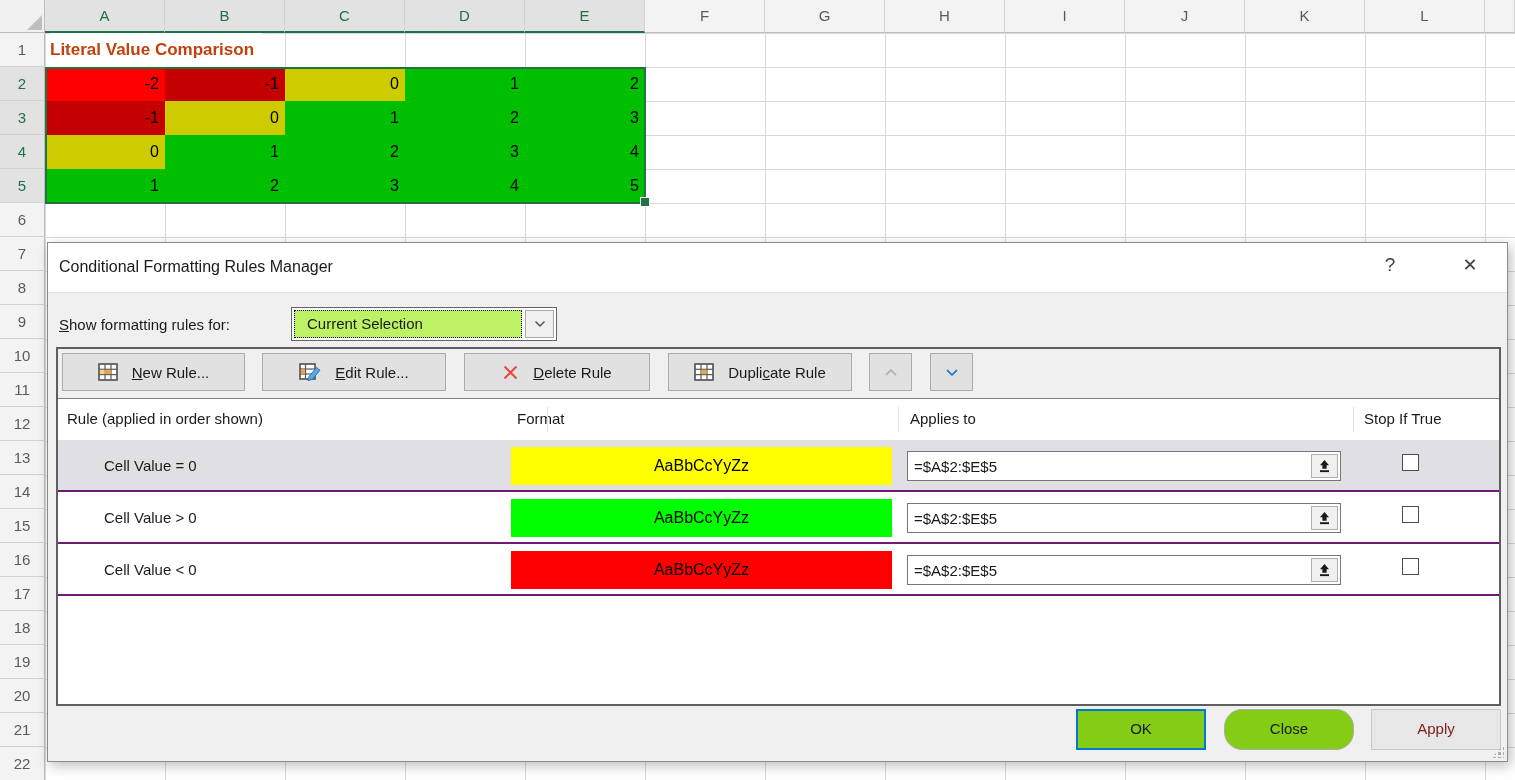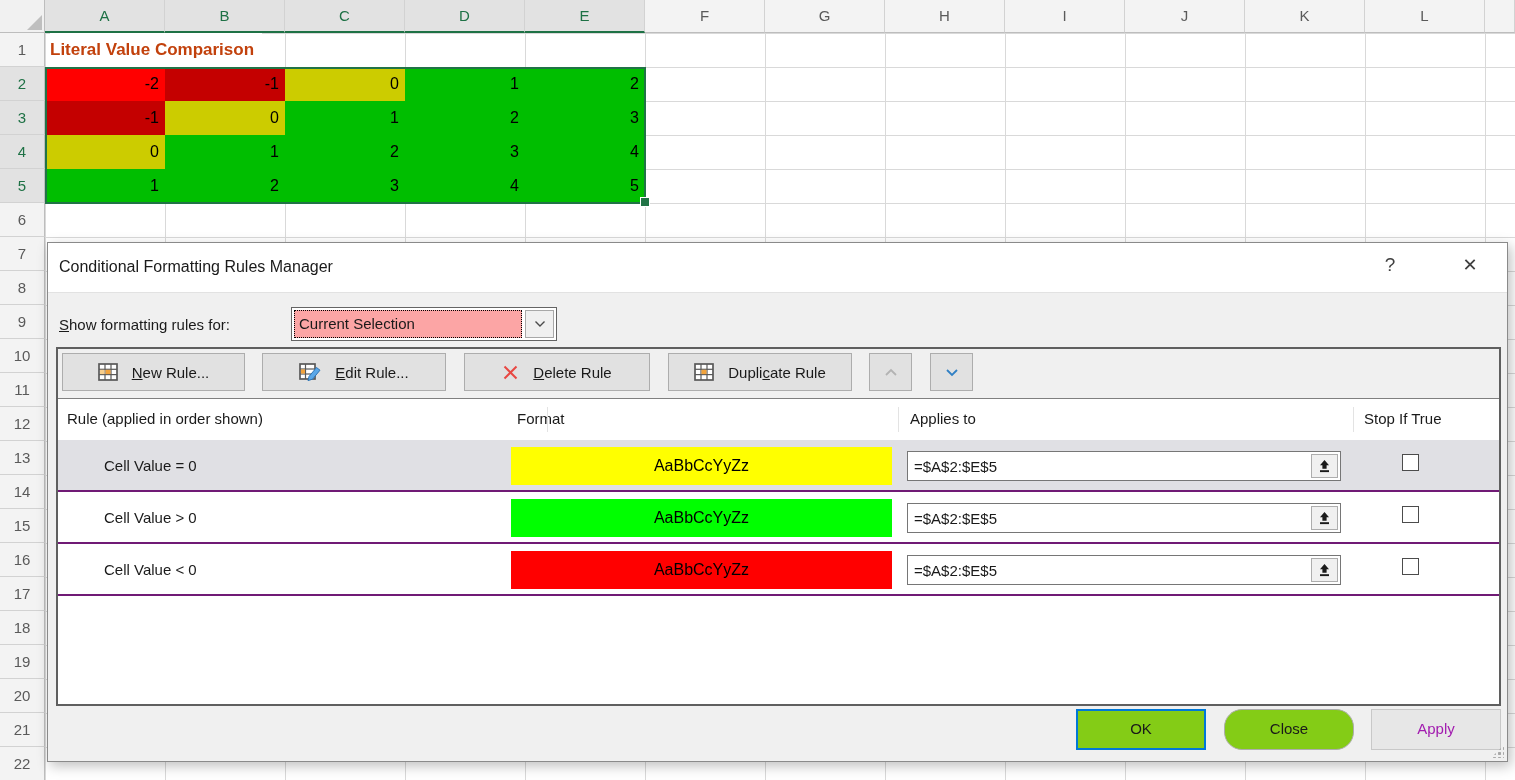--- a/index.html
+++ b/index.html
@@ -33,21 +33,21 @@
   
   .dialog { position:absolute; left:47px; top:242px; width:1461px; height:520px; background:#F0F0F0;
             border:1px solid #8A8A8A; box-shadow:3px 4px 12px rgba(0,0,0,.25); font-size:15px; color:#1a1a1a; z-index:5; }
   .dlg-titlebar { position:absolute; left:0; top:0; right:0; height:50px; background:#fff; border-bottom:1px solid #E2E2E2; }
   .dlg-title { position:absolute; left:11px; top:15px; font-size:16px; }
   .dlg-help { position:absolute; left:1325px; top:11px; width:34px; height:28px; text-align:center; font-size:19px; color:#404040; cursor:default; }
   .dlg-close { position:absolute; left:1402px; top:11px; width:40px; height:28px; text-align:center; font-size:18px; color:#404040; cursor:default; }
   .show-label { position:absolute; left:11px; top:73px; }
   .mn { text-decoration:underline; }
   .combo { position:absolute; left:243px; top:64px; width:266px; height:34px; border:1px solid #646464; background:#fff; display:flex; }
-  .combo-text { flex:1; margin:2px 3px 2px 2px; background:#fca5a5; border:1px dotted #000; padding-left:4px; line-height:25px; font-size:15px; }
+  .combo-text { flex:1; margin:2px 3px 2px 2px; background:#bef264; border:1px dotted #000; padding-left:12px; line-height:25px; font-size:15px; }
   .combo-btn { width:29px; margin:2px 2px 2px 0; background:#F0F0F0; border:1px solid #A8A8A8; display:flex; align-items:center; justify-content:center; }
 
   .frame { position:absolute; left:8px; top:104px; width:1445px; height:359px; border:2px solid #5F5F5F; background:#fff; }
   .toolbar { position:absolute; left:0; top:0; right:0; height:50px; background:#F0F0F0; border-bottom:1px solid #7F7F7F; }
   .tbtn { position:absolute; top:4px; height:38px; background:#E1E1E1; border:1px solid #ADADAD; display:flex;
           align-items:center; justify-content:center; gap:14px; font-size:15px; color:#1a1a1a; cursor:default; }
   .tbtn svg { flex:0 0 auto; }
   #btnNew { left:4px; width:183px; } #btnEdit { left:204px; width:184px; }
   #btnDelete { left:406px; width:186px; } #btnDup { left:610px; width:184px; }
   #btnUp { left:811px; width:43px; } #btnDown { left:872px; width:43px; }
@@ -63,21 +63,21 @@
   .swatch { position:absolute; left:453px; top:7px; width:381px; height:38px; text-align:center; line-height:38px; font-size:16px; color:#000; }
   .applies { position:absolute; left:849px; top:11px; width:434px; height:30px; border:1px solid #767676; background:#fff; display:flex; align-items:center; }
   .applies-text { flex:1; padding-left:6px; font-size:15px; white-space:nowrap; }
   .picker { width:27px; height:24px; margin-right:2px; background:#F0F0F0; border:1px solid #ADADAD; display:flex; align-items:center; justify-content:center; }
   .checkbox { position:absolute; left:1344px; top:14px; width:17px; height:17px; border:1px solid #4C4C4C; background:#fff; }
 
   .fbtn { position:absolute; top:466px; width:130px; height:41px; background:#84cc16; border:1px solid #ADADAD;
           font-size:15px; text-align:center; line-height:38px; cursor:default; }
   #btnOK { left:1028px; border:2px solid #0078D7; line-height:36px; }
   #btnClose { left:1176px;border-radius:18px; }
-  #btnApply { left:1323px; color:#a21caf; border-color:#C8C8C8; background:#E7E7E7;text-align:center; }
+  #btnApply { left:1323px; color:#7f1d1d; border-color:#C8C8C8; background:#E7E7E7;text-align:center; }
   .grip { position:absolute; right:3px; bottom:3px; width:13px; height:13px;
           background-image:radial-gradient(#A8A8A8 1.4px, transparent 1.5px);
           background-size:5px 5px; background-position:1px 1px;
           clip-path:polygon(100% 0, 100% 100%, 0 100%); }
 </style>
 </head>
 <body>
 
 <div class="stage">
 

